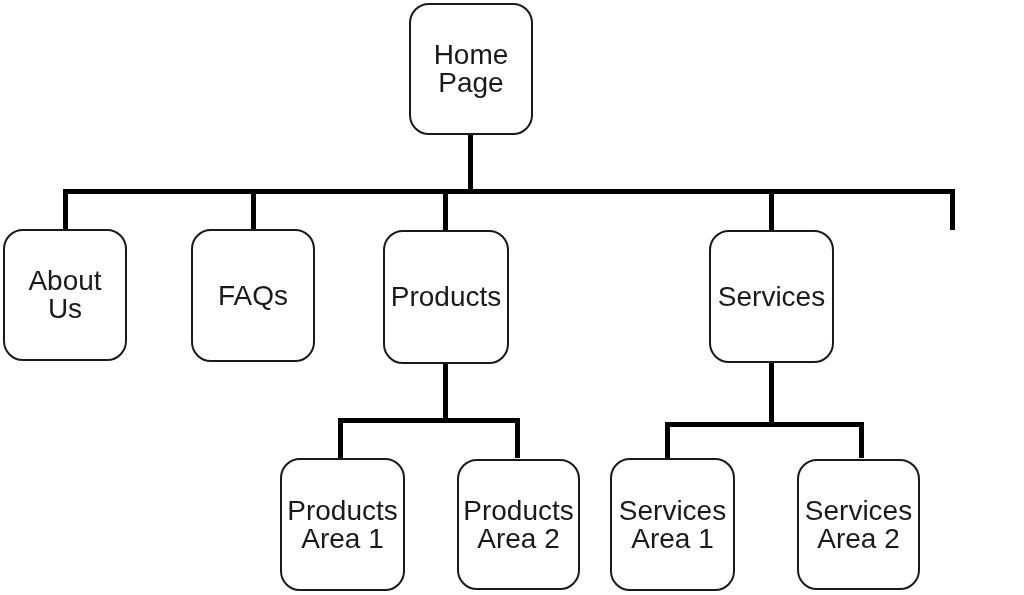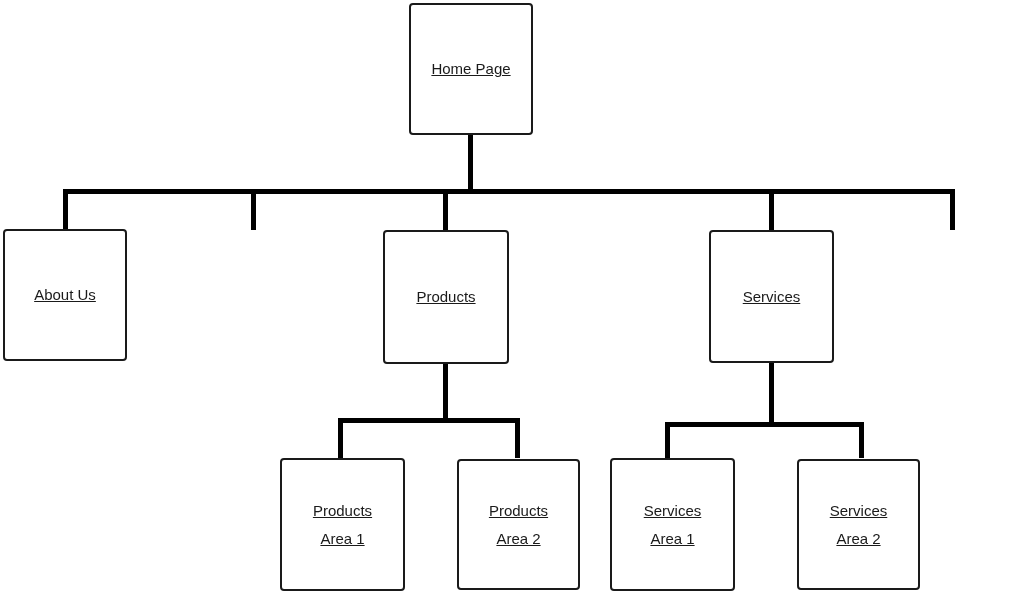--- a/index.html
+++ b/index.html
@@ -12,29 +12,28 @@
   .canvas {
     position: relative;
     width: 1024px; height: 595px;
     background: var(--bg, #ffffff);
   }
   .node {
     position: absolute;
     box-sizing: border-box;
     background: var(--box-fill, #ffffff);
     border: 2px solid var(--box-border, #1a1a1a);
-    border-radius: 4px;
+    border-radius: 20px;
     display: flex;
     align-items: center;
     justify-content: center;
     text-align: center;
     color: var(--text, #1a1a1a);
-    font-size: 15px;
+    font-size: 28px;
     line-height: 28px;
-    text-decoration: underline;
   }
   .node-label {
     display: block;
     width: 100%;
     padding: 0 6px;
     white-space: pre-line;
   }
   .line {
     position: absolute;
     background: var(--line, #000000);
@@ -87,20 +86,23 @@
   <div class="line" id="c-services-bar"></div>
   <div class="line" id="c-services-d1"></div>
   <div class="line" id="c-services-d2"></div>
 
   <div class="node" id="n-home">
     <span class="node-label">Home Page</span>
   </div>
   <div class="node" id="n-about">
     <span class="node-label">About Us</span>
   </div>
+  <div class="node" id="n-faqs">
+    <span class="node-label">FAQs</span>
+  </div>
   <div class="node" id="n-products">
     <span class="node-label">Products</span>
   </div>
   <div class="node" id="n-services">
     <span class="node-label">Services</span>
   </div>
   <div class="node" id="n-p1">
     <span class="node-label">Products
 Area 1</span>
   </div>

